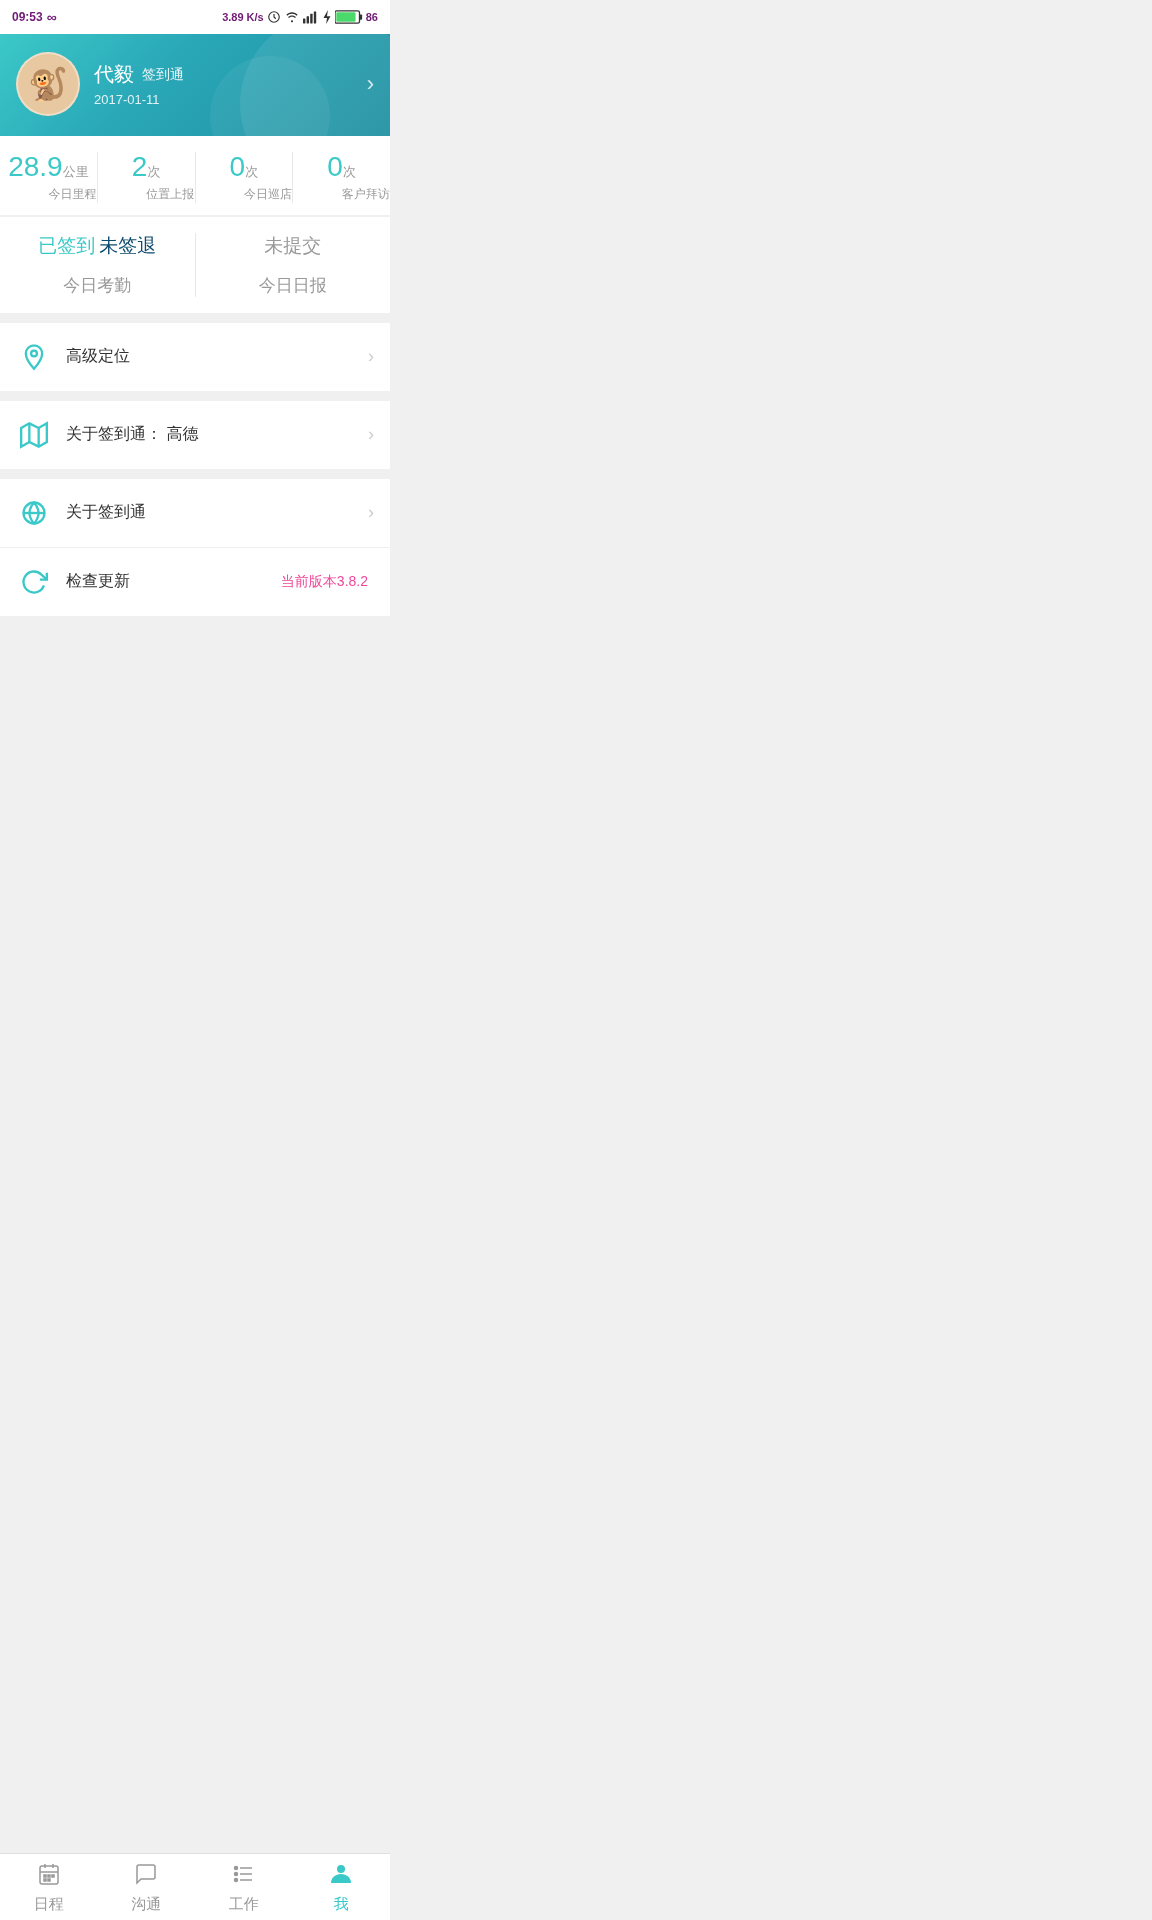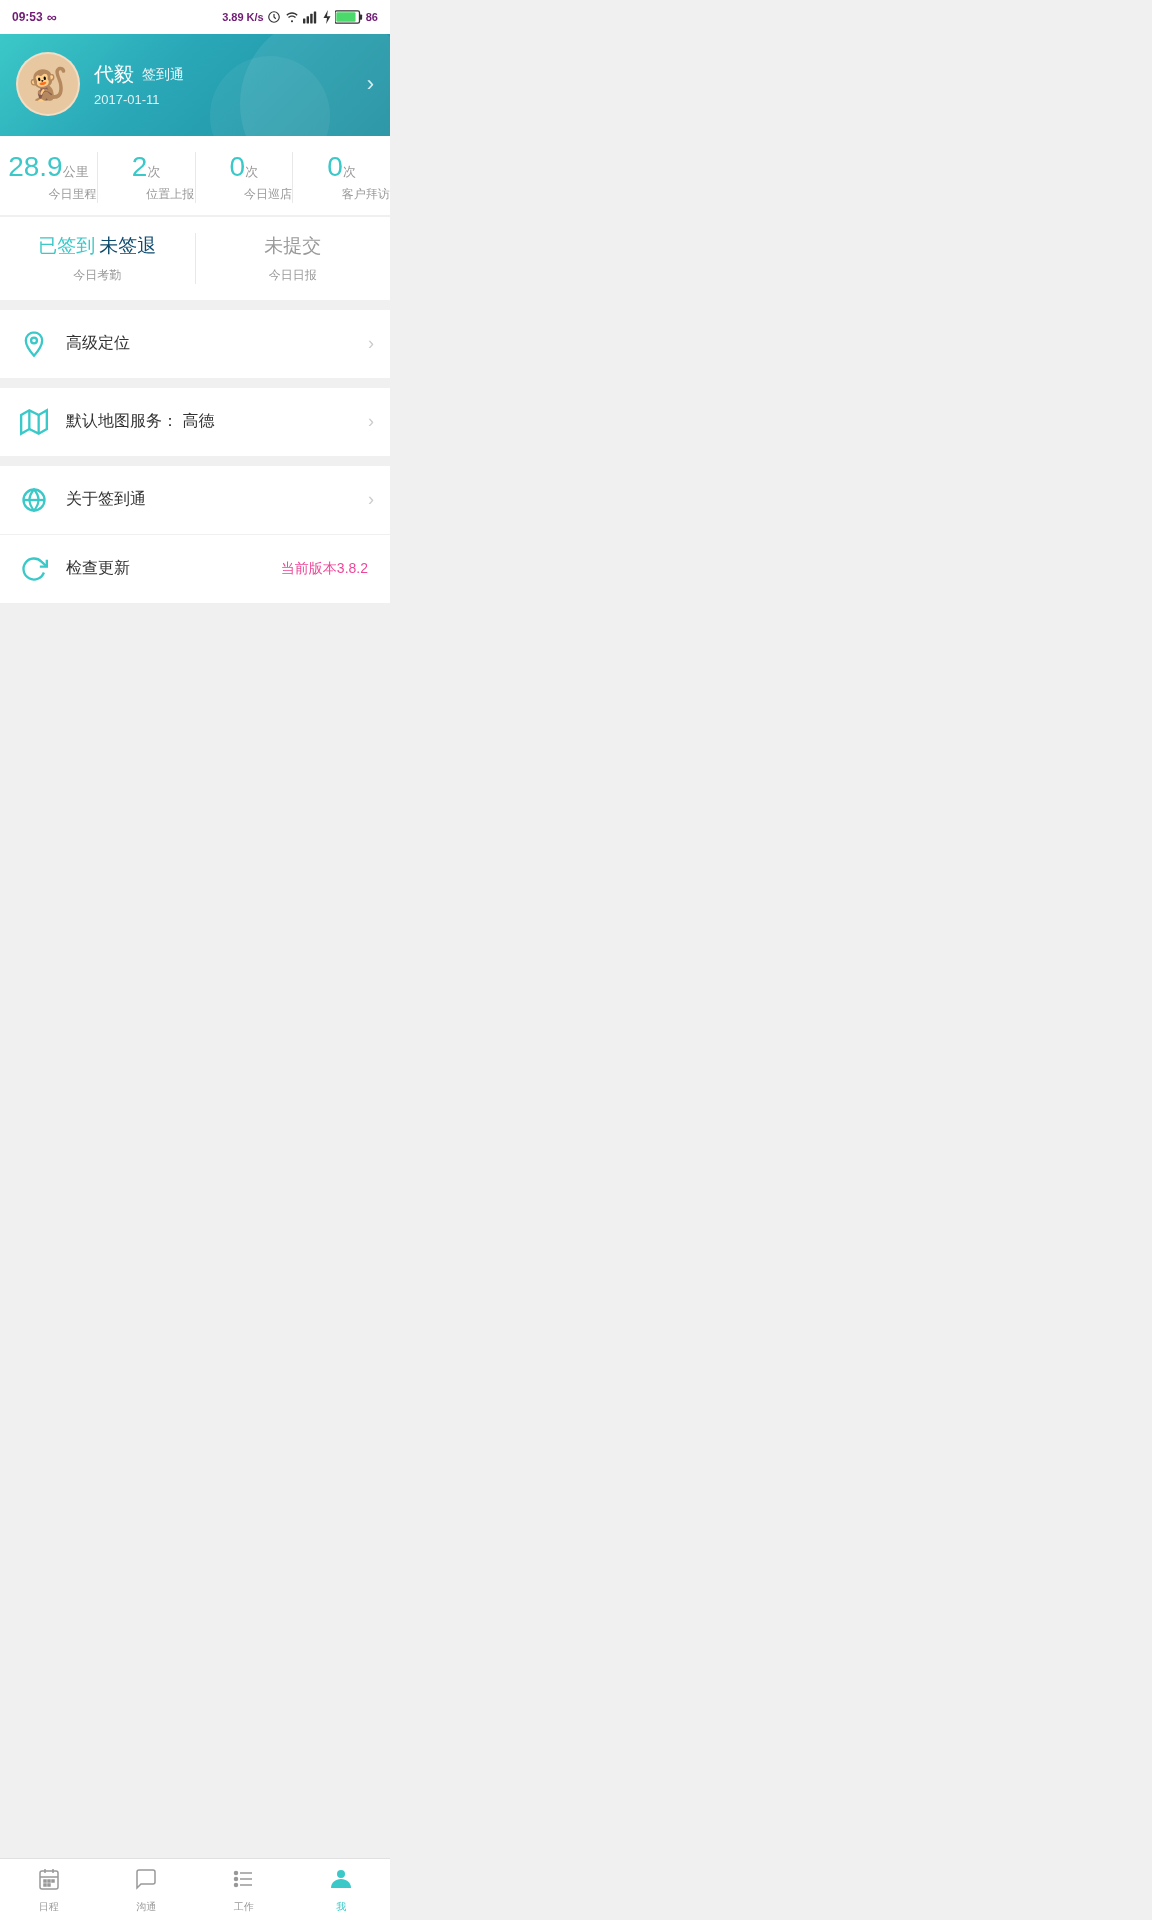--- a/index.html
+++ b/index.html
@@ -129,23 +129,23 @@
     }
     .attendance-item:last-child { border-right: none; }
     .attendance-status {
       font-size: 19px;
       display: flex; justify-content: center; gap: 4px;
     }
     .signed-in { color: #3bc8c8; }
     .not-signed-out { color: #0c4a6e; }
     .not-submitted { color: #999; }
     .attendance-label {
-      font-size: 12px;
+      font-size: 17px;
       color: #999;
-      margin-top: 8px;
+      margin-top: 15px;
     }
 
     
     .section-separator {
       height: 10px;
       background: #f0f0f0;
     }
 
     
     .menu-section {
@@ -222,21 +222,21 @@
       align-items: center;
       cursor: pointer;
     }
     .nav-icon {
       font-size: 22px;
       color: #999;
       margin-bottom: 3px;
     }
     .nav-icon.active { color: #3bc8c8; }
     .nav-label {
-      font-size: 10px;
+      font-size: 15px;
       color: #999;
     }
     .nav-label.active { color: #3bc8c8; }
 
     
     .icon-location svg,
     .icon-map svg,
     .icon-image svg,
     .icon-globe svg,
     .icon-refresh svg { display: block; }
@@ -358,21 +358,21 @@
   <div class="menu-section">
 
     <div class="menu-item">
       <div class="menu-icon icon-map">
         <svg width="28" height="28" viewBox="0 0 24 24" fill="none" stroke="#3bc8c8" stroke-width="2">
           <polygon points="1,6 1,22 8,18 16,22 23,18 23,2 16,6 8,2"></polygon>
           <line x1="8" y1="2" x2="8" y2="18"></line>
           <line x1="16" y1="6" x2="16" y2="22"></line>
         </svg>
       </div>
-      <span class="menu-label">默认地图服务：  高德</span>
+      <span class="menu-label">关于签到通：  高德</span>
       <span class="menu-chevron">›</span>
     </div>
 
   </div>
 
   <div class="section-separator"></div>
 
   <div class="menu-section">
 
     <div class="menu-item">

